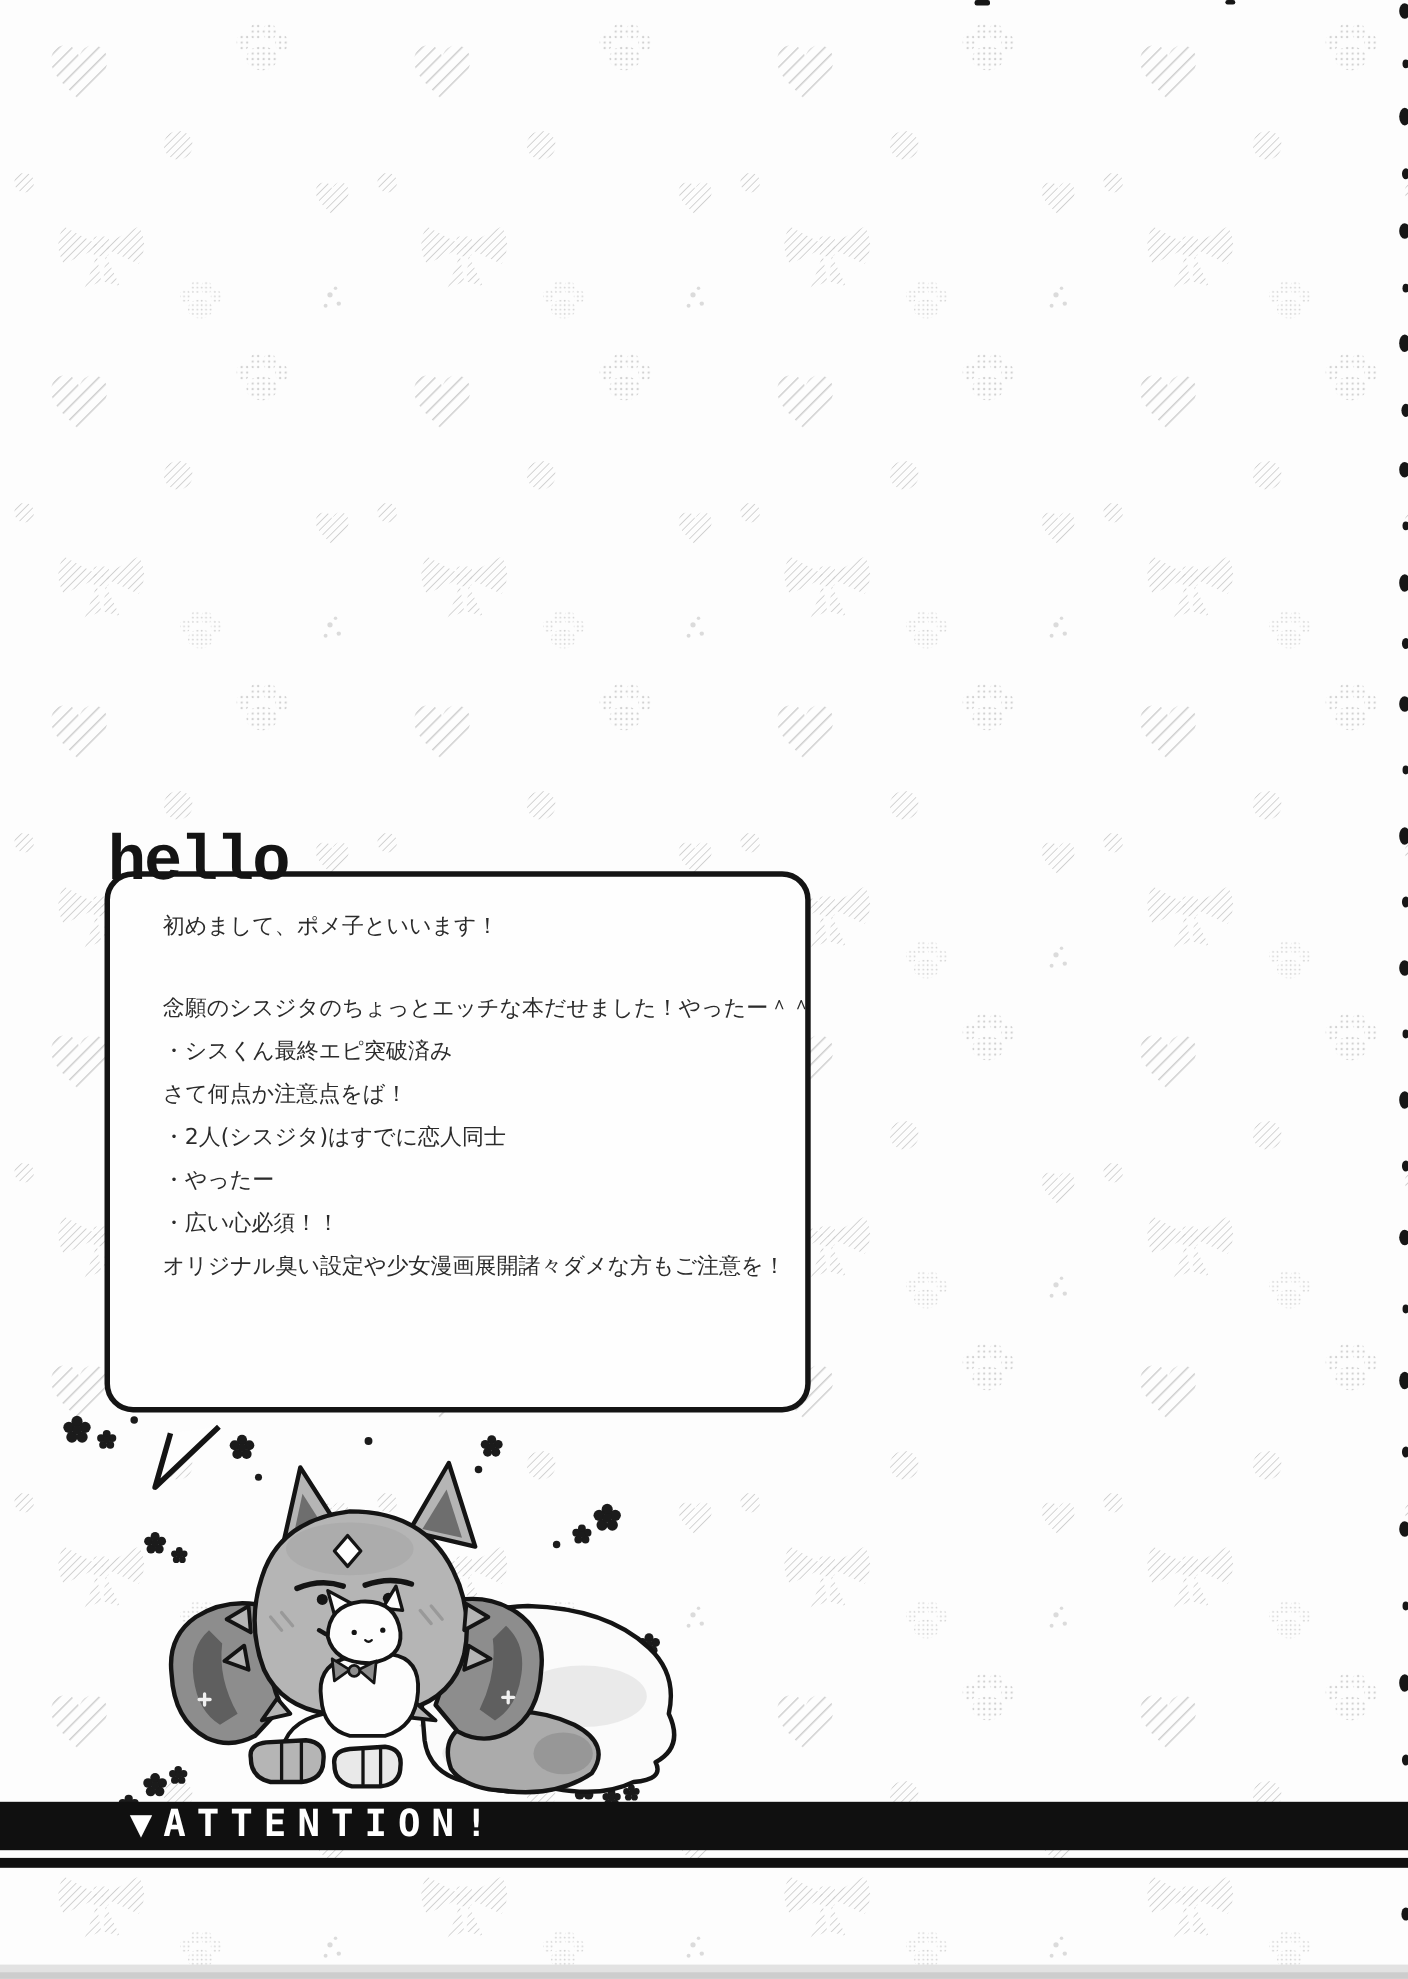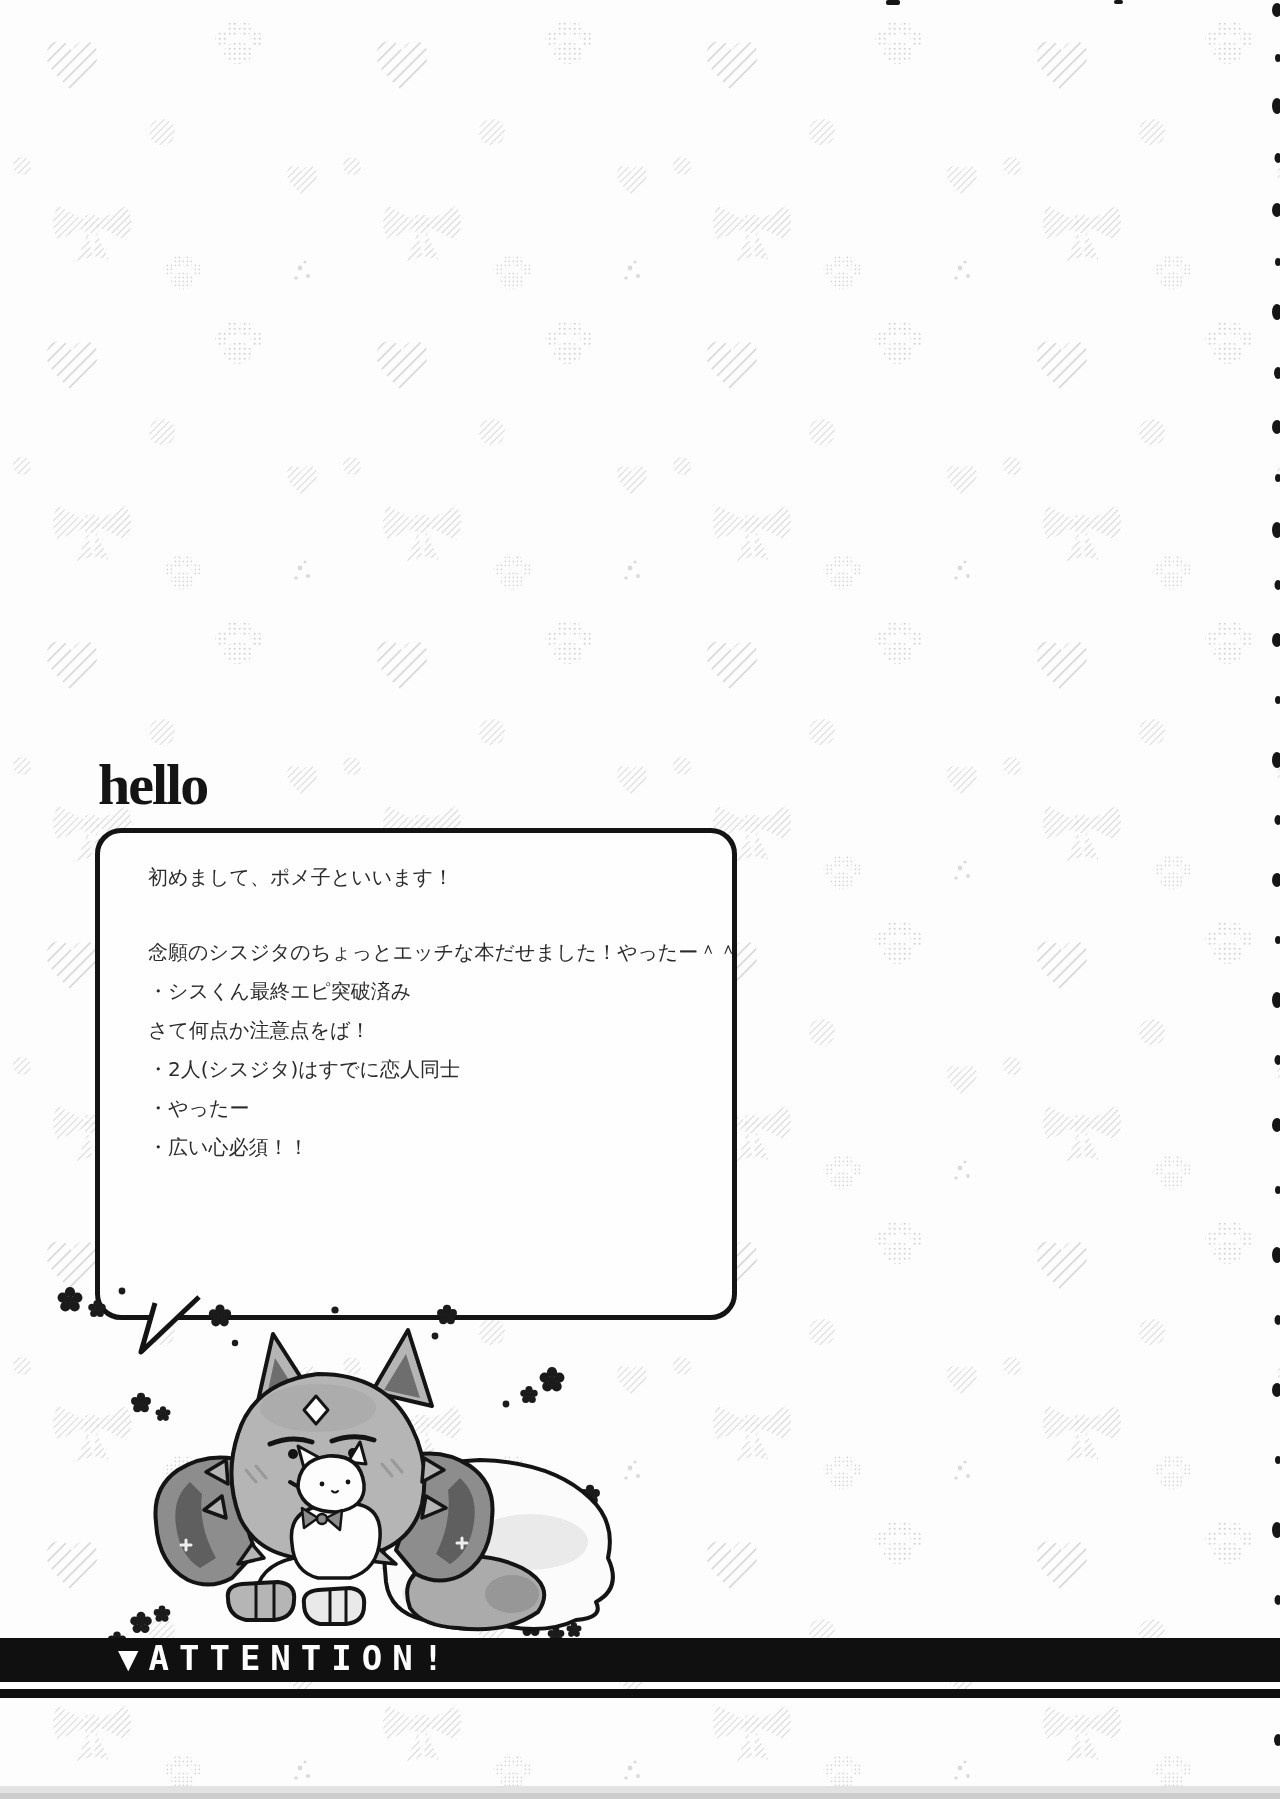--- a/index.html
+++ b/index.html
@@ -13,24 +13,24 @@
   }
   .bg-svg,.overlay-svg{
     position:absolute;left:0;top:0;width:1280px;height:1799px;
   }
   .bg-svg{z-index:0;}
   .overlay-svg{z-index:3;pointer-events:none;}
   .hello-title{
     position:absolute;left:98px;top:756px;z-index:2;
     font-size:58px;font-weight:bold;letter-spacing:-2px;
     color:#141414;line-height:58px;
-    font-family:Liberation Serif, serif;
+    font-family:Liberation Mono, monospace;
   }
   .bubble{
-    position:absolute;left:95px;top:828px;z-index:1;
+    position:absolute;left:95px;top:792px;z-index:1;
     width:642px;height:492px;
     box-sizing:border-box;
     background:#fefefe;
     border:5px solid #141414;
     border-radius:26px;
     padding:25px 26px 0 48px;
   }
   .bubble .line{
     font-size:20px;line-height:39px;
     color:#2b2b2b;white-space:nowrap;
@@ -109,20 +109,21 @@
   <div class="hello-title">hello</div>
 
   <div class="bubble">
     <div class="line">初めまして、ポメ子といいます！</div>
     <div class="line para-gap">念願のシスジタのちょっとエッチな本だせました！やったー＾＾</div>
     <div class="line">・シスくん最終エピ突破済み</div>
     <div class="line">さて何点か注意点をば！</div>
     <div class="line">・2人(シスジタ)はすでに恋人同士</div>
     <div class="line">・やったー</div>
     <div class="line">・広い心必須！！</div>
+    <div class="line">オリジナル臭い設定や少女漫画展開諸々ダメな方もご注意を！</div>
   </div>
 
   <svg class="overlay-svg" viewBox="0 0 1280 1799" xmlns="http://www.w3.org/2000/svg">
 
     <path d="M 155 1303 L 141 1352 L 199 1297" fill="#fefefe" stroke="#141414" stroke-width="5" stroke-linejoin="round"></path>
 
     <g fill="#1b1b1b">
       <defs>
         <g id="flw">
           <circle cx="0" cy="-5.2" r="3.4"></circle>

